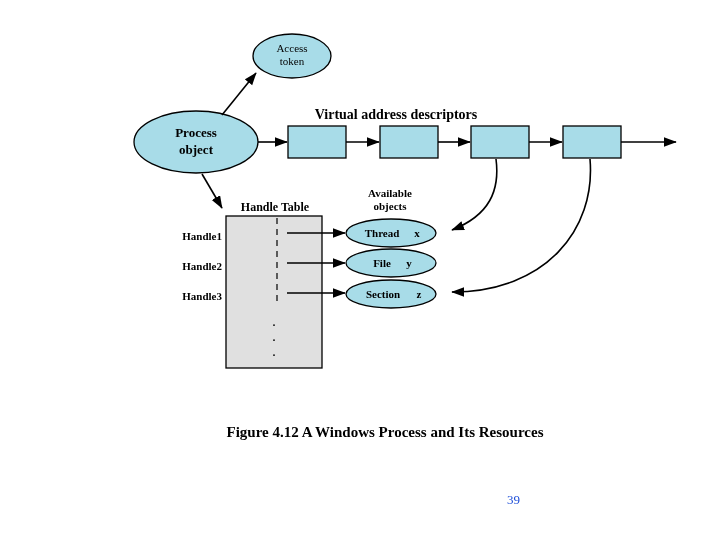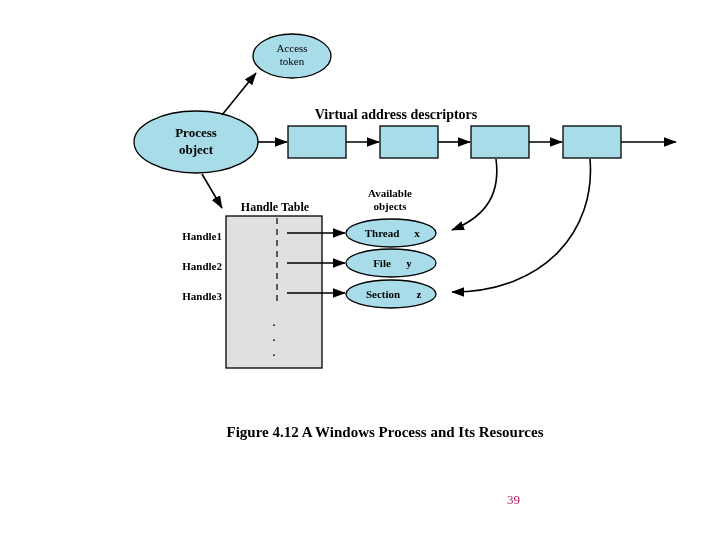--- a/index.html
+++ b/index.html
@@ -32,21 +32,21 @@
   }
   .bold {
     font-weight: bold;
   }
   .page-num {
     position: absolute;
     right: 52px;
     top: 492px;
     font-family: "Liberation Serif", serif;
     font-size: 13px;
-    color: #be185d;
+    color: #1d4ed8;
   }
 </style>
 </head>
 <body>
 
 <div id="stage">
 
   <svg class="diagram" viewBox="0 0 720 540">
     <defs>
       <marker id="arrow" markerWidth="9" markerHeight="9" refX="7.5" refY="3" orient="auto" markerUnits="strokeWidth">

